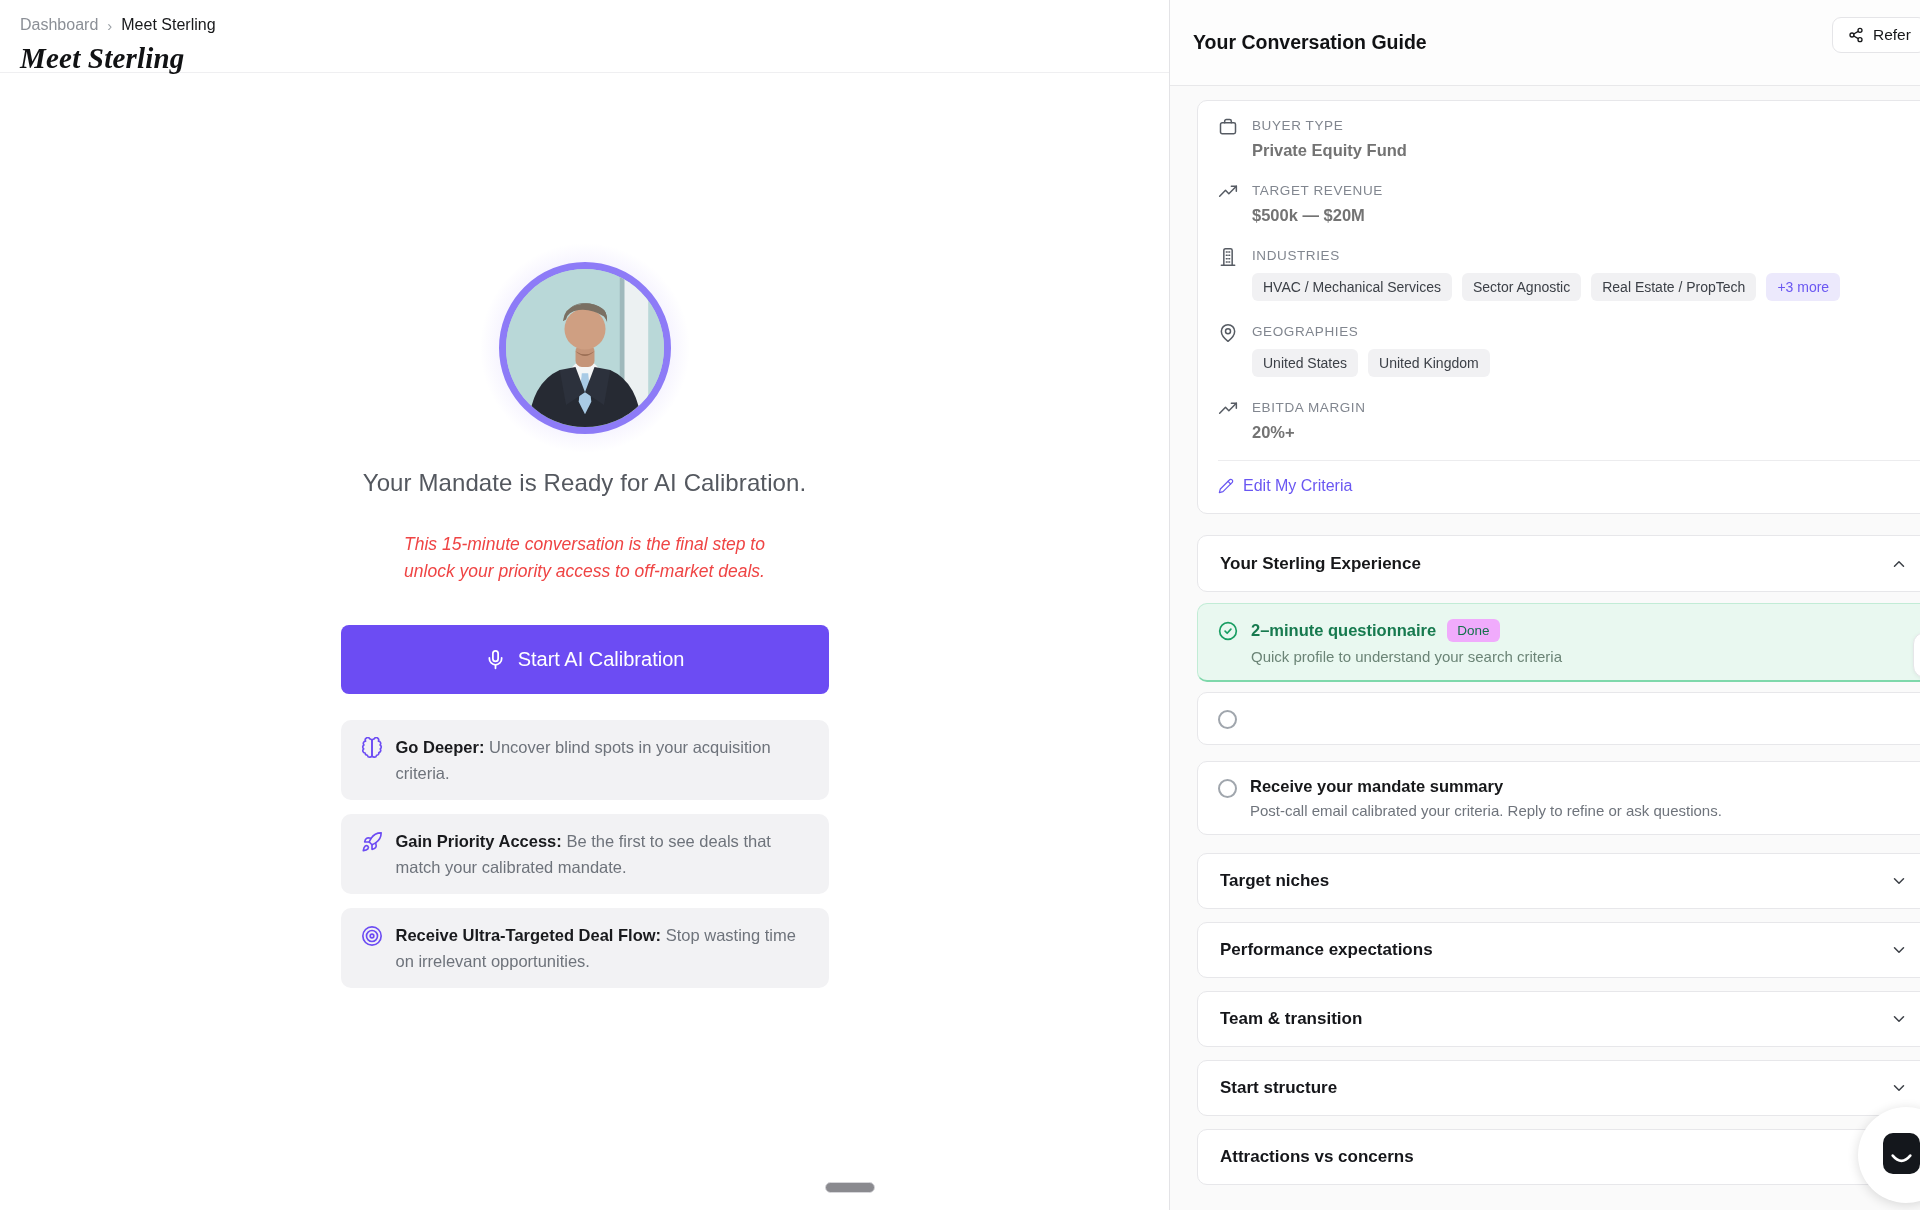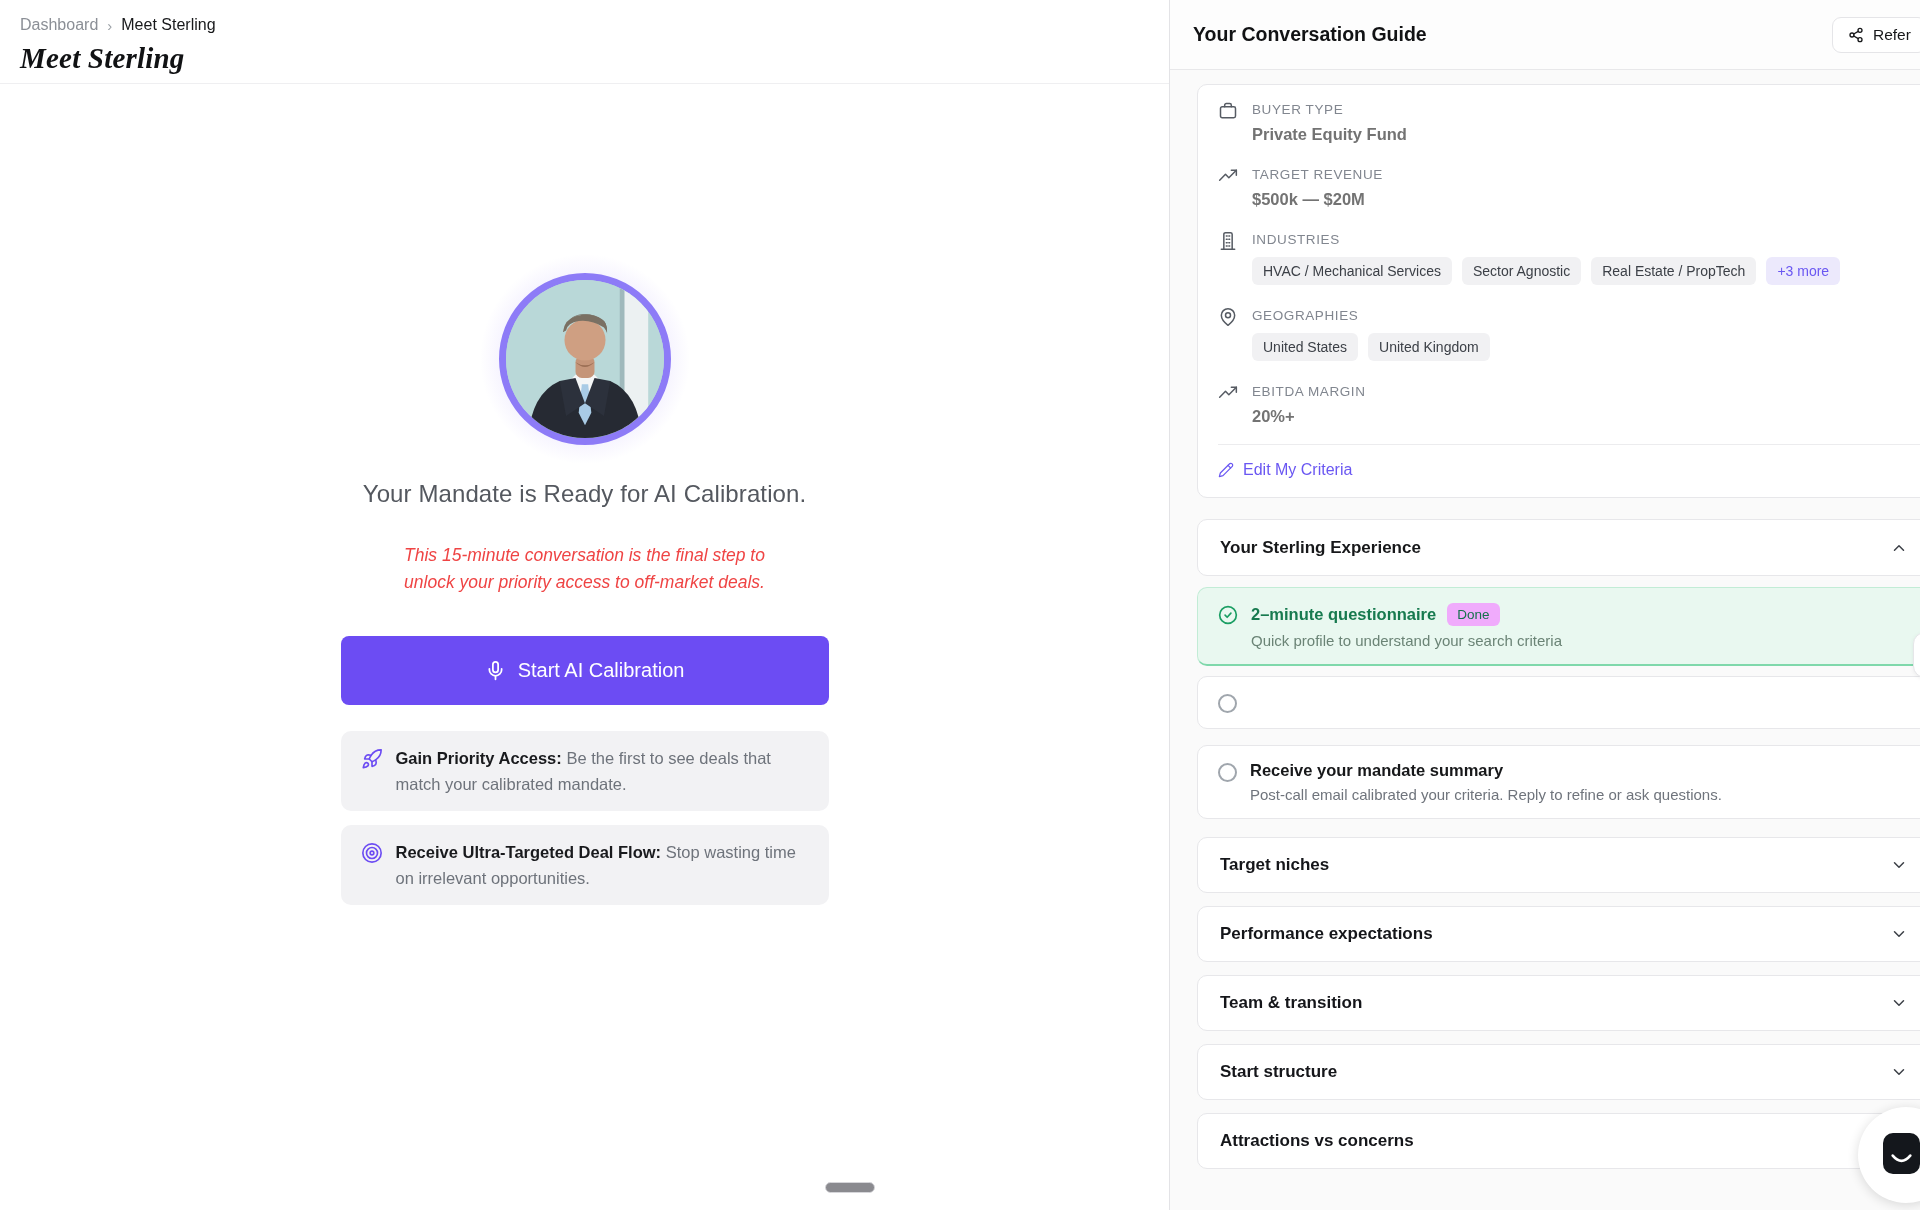--- a/index.html
+++ b/index.html
@@ -1,21 +1,21 @@
 <!DOCTYPE html>
 <html><head>
 <meta charset="utf-8">
 <style>
   * { margin:0; padding:0; box-sizing:border-box; }
   html,body { width:1920px; height:1210px; background:#fff; font-family:"Liberation Sans", sans-serif; }
   .app { position:relative; width:1920px; height:1210px; display:flex; overflow:hidden; background:#fff; }
 
   
   .main { position:relative; width:1169px; height:1210px; background:#fff; flex:none; }
-  .main-header { height:84px; padding:16px 0 0 20px; border-bottom:1px solid #efeff1; }
+  .main-header { height:73px; padding:16px 0 0 20px; border-bottom:1px solid #efeff1; }
   .breadcrumb { display:flex; align-items:center; gap:9px; font-size:16px; }
   .crumb-link { color:#8b8f96; cursor:pointer; }
   .crumb-sep { color:#9ba0a6; font-size:15px; }
   .crumb-current { color:#17181a; }
   .page-title { margin-top:8px; font-family:"Liberation Serif", serif; font-style:italic; font-weight:bold; font-size:29px; color:#111214; letter-spacing:.2px; }
 
   .main-body { display:flex; flex-direction:column; align-items:center; }
   .avatar-glow { margin-top:170px; width:210px; height:210px; border-radius:50%; flex:none;
     background:radial-gradient(closest-side, rgba(131,102,248,.28), rgba(131,102,248,.14) 62%, rgba(131,102,248,0) 100%);
     display:flex; align-items:center; justify-content:center; }
@@ -33,21 +33,21 @@
   .feature { width:488px; background:#f2f2f4; border-radius:10px; padding:14px 20px; display:flex; gap:13px; }
   .feature .f-icon { flex:none; width:22px; height:22px; color:#6C4CF3; margin-top:3px; }
   .feature .f-icon svg { width:22px; height:22px; }
   .feature .f-text { font-size:16.5px; line-height:26px; color:#6e737b; }
   .feature .f-text b { color:#191a1d; font-weight:bold; }
 
   .drag-pill { position:absolute; left:825px; top:1182px; width:50px; height:11px; border-radius:6px; background:#8a8a8f; border:1px solid #d6d6da; }
 
   
   .sidebar { position:relative; width:751px; height:1210px; flex:none; background:#fafafa; border-left:1px solid #e3e3e6; }
-  .sb-header { position:relative; height:70px; background:#fdfdfd; border-bottom:1px solid #e8e8ea; display:flex; align-items:center; padding-left:23px; }
+  .sb-header { position:relative; height:86px; background:#fdfdfd; border-bottom:1px solid #e8e8ea; display:flex; align-items:center; padding-left:23px; }
   .sb-title { font-size:19.5px; font-weight:bold; color:#111214; }
   .refer-btn { position:absolute; left:662px; top:17px; height:36px; display:flex; align-items:center; gap:9px; padding:0 15px;
     background:#fff; border:1px solid #e5e5e8; border-radius:9px; font-family:"Liberation Sans", sans-serif; font-size:15.5px; color:#17181a; cursor:pointer; }
   .refer-btn svg { width:16px; height:16px; color:#17181a; }
 
   .sb-body { padding:14px 0 0 27px; }
   .card { width:760px; background:#fff; border:1px solid #e7e7ea; border-radius:10px; }
 
   .criteria-card { padding:16px 20px 18px 20px; }
   .crit-row { display:flex; gap:14px; margin-bottom:22px; }
@@ -137,20 +137,29 @@
             <path d="M5 10v1a7 7 0 0 0 14 0v-1"></path>
             <line x1="12" y1="18" x2="12" y2="22"></line>
           </svg>
         <span>Start AI Calibration</span>
       </button>
 
       <div class="features">
         <div class="feature">
           <span class="f-icon">
             <svg viewBox="0 0 24 24" fill="none" stroke="currentColor" stroke-width="1.8" stroke-linecap="round" stroke-linejoin="round">
+                <path d="M9.5 2A2.5 2.5 0 0 1 12 4.5v15a2.5 2.5 0 0 1-4.96.44A2.5 2.5 0 0 1 4.5 17.5 2.5 2.5 0 0 1 3 13a2.5 2.5 0 0 1 .23-4.27A2.5 2.5 0 0 1 5 4.5 2.5 2.5 0 0 1 9.5 2Z"></path>
+                <path d="M14.5 2A2.5 2.5 0 0 0 12 4.5v15a2.5 2.5 0 0 0 4.96.44 2.5 2.5 0 0 0 2.54-2.94A2.5 2.5 0 0 0 21 13a2.5 2.5 0 0 0-.23-4.27A2.5 2.5 0 0 0 19 4.5 2.5 2.5 0 0 0 14.5 2Z"></path>
+              </svg>
+          </span>
+          <div class="f-text"><b>Go Deeper:</b> <span>Uncover blind spots in your acquisition criteria.</span></div>
+        </div>
+        <div class="feature">
+          <span class="f-icon">
+            <svg viewBox="0 0 24 24" fill="none" stroke="currentColor" stroke-width="1.8" stroke-linecap="round" stroke-linejoin="round">
                 <path d="M4.5 16.5c-1.5 1.26-2 5-2 5s3.74-.5 5-2c.71-.84.7-2.13-.09-2.91a2.18 2.18 0 0 0-2.91-.09z"></path>
                 <path d="m12 15-3-3a22 22 0 0 1 2-3.95A12.88 12.88 0 0 1 22 2c0 2.72-.78 7.5-6 11a22.35 22.35 0 0 1-4 2z"></path>
                 <path d="M9 12H4s.55-3.03 2-4c1.62-1.08 5 0 5 0"></path>
                 <path d="M12 15v5s3.03-.55 4-2c1.08-1.62 0-5 0-5"></path>
               </svg>
           </span>
           <div class="f-text"><b>Gain Priority Access:</b> <span>Be the first to see deals that match your calibrated mandate.</span></div>
         </div>
         <div class="feature">
           <span class="f-icon">

